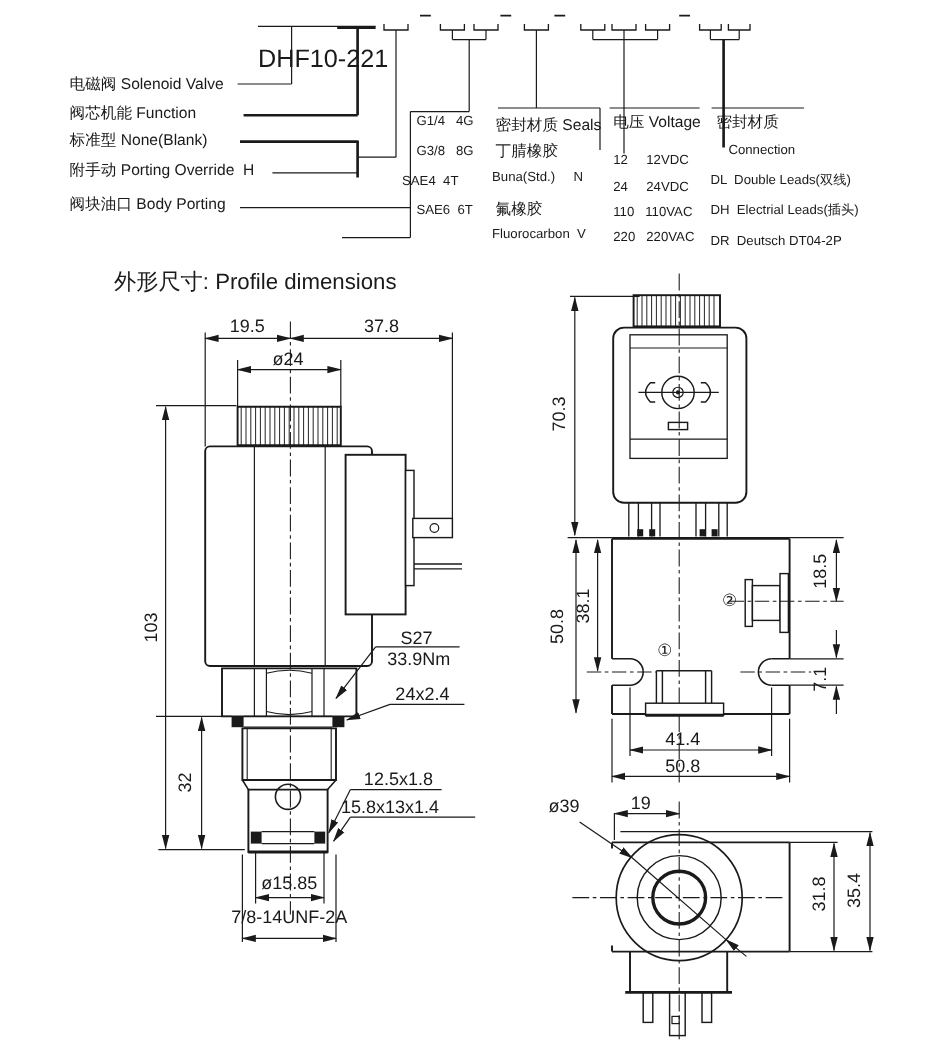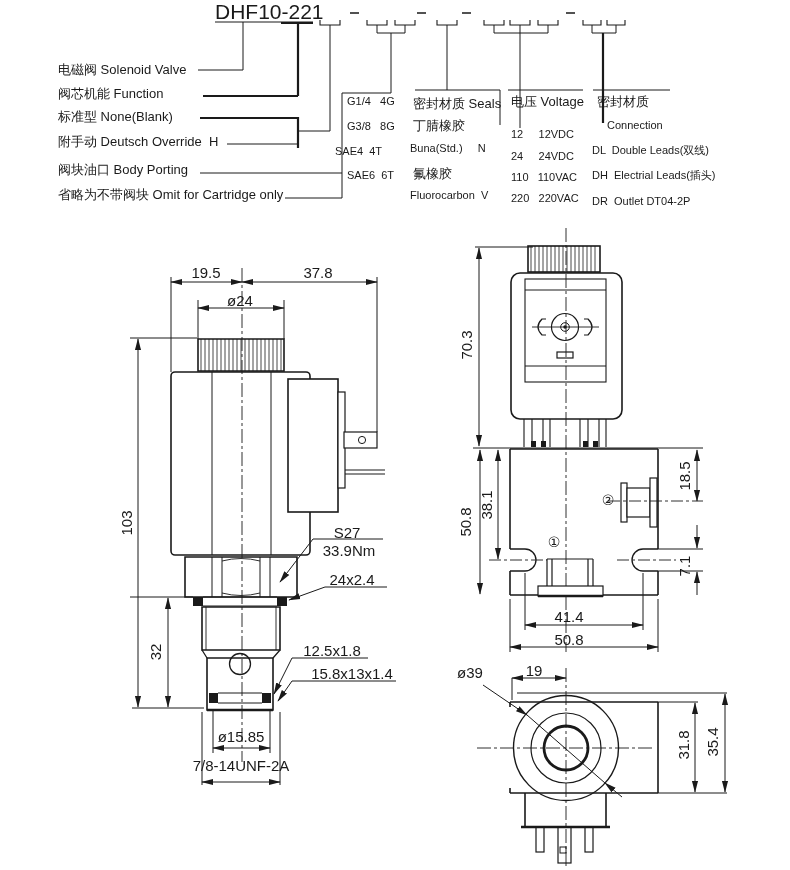--- a/index.html
+++ b/index.html
@@ -3,21 +3,21 @@
 <meta charset="utf-8">
 <style>
   html,body{margin:0;padding:0;background:#fff;}
   .stage{position:relative;width:790px;height:870px;background:#fff;overflow:hidden;
          font-family:"Liberation Sans","DejaVu Sans",sans-serif;color:#1a1a1a;}
   svg{position:absolute;left:0;top:0;}
   .t{position:absolute;white-space:pre;color:#1a1a1a;line-height:1;}
   .lab{font-size:13px;}
   .opt{font-size:11px;}
   .dim{font-size:15px;}
-  .mdl{font-size:21px;letter-spacing:0px;}
+  .mdl{font-size:21px;letter-spacing:0px;margin-top:38px;}
   .ttl{font-size:18.5px;}
   .pnum{font-size:14px;}
   .c{transform:translate(-50%,-50%);}
   .r{transform:translate(-50%,-50%) rotate(-90deg);}
 </style>
 </head>
 <body>
 
 <div class="stage">
 
@@ -166,23 +166,22 @@
     <line x1="483" y1="685" x2="527" y2="715" stroke-width="1" marker-end="url(#ar)"></line>
     <line x1="622" y1="797" x2="605" y2="783" stroke-width="1" marker-end="url(#ar)"></line>
     <path d="M527,715 L605,783" stroke-width="1"></path>
   </g>
 </svg>
 
 <span class="t mdl" style="left:215px;top:1px">DHF10-221</span>
 <span class="t lab" style="left:58px;top:63px">电磁阀 Solenoid Valve</span>
 <span class="t lab" style="left:58px;top:87px">阀芯机能 Function</span>
 <span class="t lab" style="left:58px;top:110px">标准型 None(Blank)</span>
-<span class="t lab" style="left:58px;top:135px">附手动 Deutsch Override  H</span>
+<span class="t lab" style="left:58px;top:135px">附手动 Porting Override  H</span>
 <span class="t lab" style="left:58px;top:163px">阀块油口 Body Porting</span>
-<span class="t lab" style="left:58px;top:188px">省略为不带阀块 Omit for Cartridge only</span>
 
 <span class="t opt" style="left:347px;top:96px">G1/4   4G</span>
 <span class="t opt" style="left:347px;top:121px">G3/8   8G</span>
 <span class="t opt" style="left:335px;top:146px">SAE4  4T</span>
 <span class="t opt" style="left:347px;top:170px">SAE6  6T</span>
 
 <span class="t lab" style="left:413px;top:97px">密封材质 Seals</span>
 <span class="t lab" style="left:413px;top:119px">丁腈橡胶</span>
 <span class="t opt" style="left:410px;top:143px">Buna(Std.)     N</span>
 <span class="t lab" style="left:413px;top:167px">氟橡胶</span>
@@ -191,33 +190,34 @@
 <span class="t lab" style="left:511px;top:95px">电压 Voltage</span>
 <span class="t opt" style="left:511px;top:129px">12     12VDC</span>
 <span class="t opt" style="left:511px;top:151px">24     24VDC</span>
 <span class="t opt" style="left:511px;top:172px">110   110VAC</span>
 <span class="t opt" style="left:511px;top:193px">220   220VAC</span>
 
 <span class="t lab" style="left:597px;top:95px">密封材质</span>
 <span class="t opt" style="left:607px;top:120px">Connection</span>
 <span class="t opt" style="left:592px;top:145px">DL  Double Leads(双线)</span>
 <span class="t opt" style="left:592px;top:170px">DH  Electrial Leads(插头)</span>
-<span class="t opt" style="left:592px;top:196px">DR  Outlet DT04-2P</span>
-
+<span class="t opt" style="left:592px;top:196px">DR  Deutsch DT04-2P</span>
+
+<span class="t ttl" style="left:95px;top:226px">外形尺寸: Profile dimensions</span>
 
 <span class="t dim c" style="left:206px;top:272px">19.5</span>
 <span class="t dim c" style="left:318px;top:272px">37.8</span>
 <span class="t dim c" style="left:240px;top:300px">ø24</span>
 <span class="t dim r" style="left:126px;top:523px">103</span>
 <span class="t dim c" style="left:347px;top:532px">S27</span>
 <span class="t dim c" style="left:349px;top:550px">33.9Nm</span>
 <span class="t dim c" style="left:352px;top:579px">24x2.4</span>
 <span class="t dim r" style="left:155px;top:652px">32</span>
 <span class="t dim c" style="left:332px;top:650px">12.5x1.8</span>
-<span class="t dim c" style="left:352px;top:673px">15.8x13x1.4</span>
+<span class="t dim c" style="left:325px;top:673px">15.8x13x1.4</span>
 <span class="t dim c" style="left:241px;top:736px">ø15.85</span>
 <span class="t dim c" style="left:241px;top:765px">7/8-14UNF-2A</span>
 
 <span class="t dim r" style="left:466px;top:345px">70.3</span>
 <span class="t dim r" style="left:465px;top:522px">50.8</span>
 <span class="t dim r" style="left:486px;top:505px">38.1</span>
 <span class="t dim r" style="left:684px;top:476px">18.5</span>
 <span class="t dim r" style="left:684px;top:566px">7.1</span>
 <span class="t dim c" style="left:569px;top:616px">41.4</span>
 <span class="t dim c" style="left:569px;top:639px">50.8</span>

